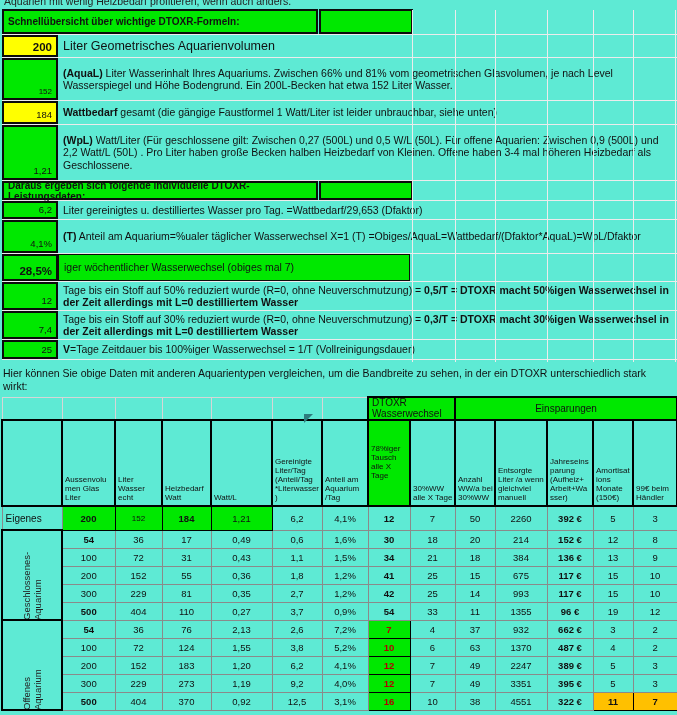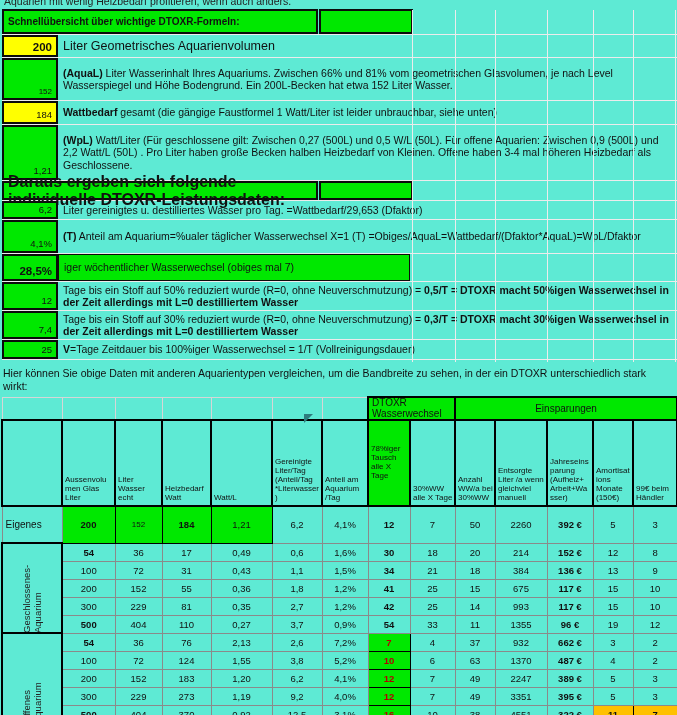--- a/index.html
+++ b/index.html
@@ -15,21 +15,21 @@
 
   
   #formulas{position:relative; z-index:1; padding-left:2px;}
   .frow{display:flex; align-items:stretch; border-bottom:1px solid #ececec;}
   .fr0{height:26px}.fr1{height:23px}.fr2{height:43px}.fr3{height:24px}.fr4{height:56px}
   .fr5{height:20px}.fr6{height:19px}.fr7{height:34px}.fr8{height:28px}.fr9{height:29px}
   .fr10{height:29px}.fr11{height:20px}
   .fhead .hcell{background:var(--green); border:2px solid #0b0b0b; font-weight:700;
     display:flex; align-items:center; padding:0 4px; width:316px; flex:0 0 316px;}
   .fhead .hcell2{width:94px; flex:0 0 94px; margin-left:1px;}
-  .fr0 .hcell{font-size:10px;} .fr5 .hcell{font-size:16px;}
+  .fr0 .hcell{font-size:10px;} .fr5 .hcell{font-size:10px;}
   .fval{flex:0 0 56px; width:56px; display:flex; align-items:flex-end; justify-content:flex-end;
     padding:1px 4px 2px 2px; border:2px solid #0b0b0b; font-size:9.5px;}
   .fval.yellow{background:var(--yellow);} .fval.green{background:var(--green);}
   .fval.bold{font-weight:700;} .fval.lg{font-size:11.5px;} .fval.sm{font-size:8px;}
   .fdesc{flex:1; display:flex; align-items:center; padding:1px 3px 1px 5px;
     font-size:10.5px; line-height:12.5px;}
   .fdesc.lg{font-size:12.5px;}
   .fdesc.banner{flex:0 0 352px; background:var(--green); border:1.5px solid #0b0b0b;}
   .fdesc b{font-weight:700;}
 
@@ -46,21 +46,21 @@
   col.w10{width:52px}col.w11{width:46px}col.w12{width:40px}col.w13{width:44px}
   td{border:1px solid #8a8a8a; font-size:9.5px; text-align:center; padding:0 2px; overflow:hidden;}
   tr.pre td{height:21px;}
   td.pe{border:1px solid #d6d6d6;}
   td.gh{background:var(--green); border:2px solid #000; font-size:10px;}
   td.gh.dtoxr{text-align:left; vertical-align:top; line-height:10.5px; padding:0 0 0 3px; white-space:normal;}
   td.gh.eins{text-align:center; font-size:10px;}
   tr.hdr td{height:86px; border:2px solid #000; font-size:8px; line-height:9px;
     vertical-align:bottom; text-align:left; padding:1px 1px 3px 2px; white-space:normal; word-wrap:break-word;}
   tr.hdr td.hcg{background:var(--green); vertical-align:middle;}
-  tr.eig td{height:37px;}
+  tr.eig td{height:24px;}
   td.lblE{text-align:left; padding-left:3px; font-size:10px;}
   tr.dr td{height:18px; white-space:nowrap;}
   td.glab{border:2px solid #000; position:relative;}
   td.glab > div{position:absolute; left:50%; top:50%; width:90px;
     transform:translate(-50%,-50%) rotate(-90deg); white-space:pre-line;
     font-size:9.5px; line-height:10.5px; text-align:left; color:#222;}
   td.s-b{font-weight:700;}
   td.s-g{background:var(--green); border:1.5px solid #000;}
   td.s-sm{font-size:8px;}
   td.s-r{color:var(--red);}

